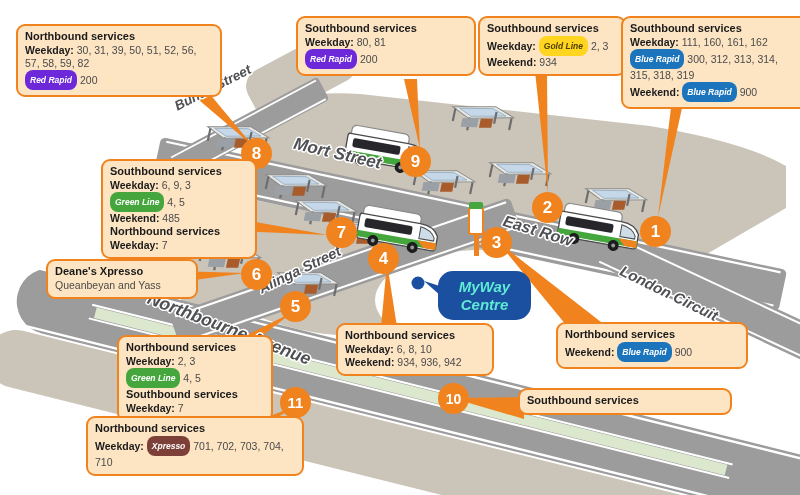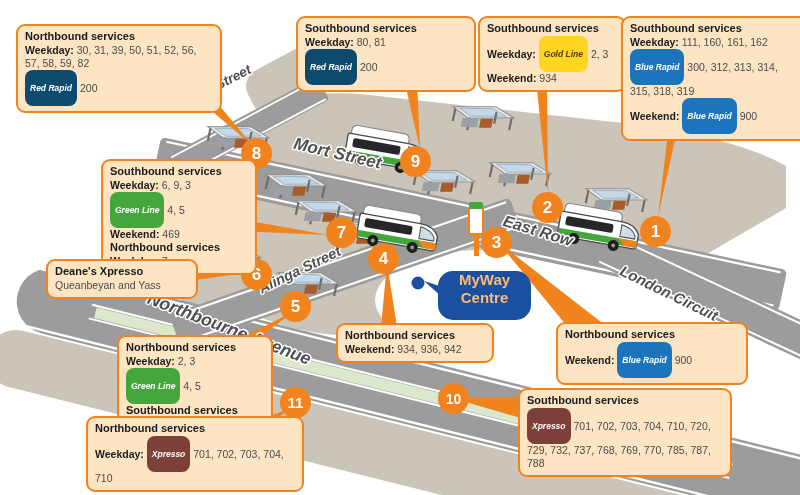--- a/index.html
+++ b/index.html
@@ -13,31 +13,31 @@
           text-shadow:-1.5px 0 #fff,1.5px 0 #fff,0 -1.5px #fff,0 1.5px #fff,
                       -1px -1px #fff,1px 1px #fff,-1px 1px #fff,1px -1px #fff;}
 
   
   .stop{position:absolute;z-index:15;width:31px;height:31px;border-radius:50%;
         background:#F0831E;color:#fff;font-weight:bold;font-size:17px;
         display:flex;align-items:center;justify-content:center;}
 
   
   #myway{position:absolute;z-index:12;left:438px;top:271px;width:93px;height:49px;
-         background:#1B4F9F;border-radius:15px;color:#fdba74;font-weight:bold;font-size:15px;
-         line-height:1.2;display:flex;flex-direction:column;align-items:center;justify-content:flex-start;}
+         background:#1B4F9F;border-radius:15px;color:#5eead4;font-weight:bold;font-size:15px;
+         line-height:1.2;display:flex;flex-direction:column;align-items:center;justify-content:center;font-style:italic;}
 
   
   .callout{position:absolute;z-index:20;background:#FDE5C4;border:2.5px solid #F0831E;
            border-radius:9px;padding:4px 7px 5px 7px;font-size:10.5px;line-height:1.26;color:#4A4A4A;}
   .callout .t{display:block;font-weight:bold;font-size:11px;color:#1A1A1A;}
   .callout b{color:#1A1A1A;}
-  .badge{display:inline-block;border-radius:8px;padding:12px 5px;font-style:italic;
+  .badge{display:inline-block;border-radius:8px;padding:4px 5px;font-style:italic;
          font-weight:bold;font-size:8.5px;line-height:12px;color:#fff;vertical-align:1px;}
-  .badge.red{background:#0c4a6e;}
+  .badge.red{background:#6d28d9;}
   .badge.gold{background:#FFD520;color:#4d3d00;}
   .badge.green{background:#44A63C;font-style:italic;}
   .badge.blue{background:#1C75BC;}
   .badge.xpresso{background:#7D4038;}
 </style>
 </head>
 <body>
 
 <div id="stage">
 
@@ -265,21 +265,21 @@
     <div>
       <b>Weekday:</b>
       <span>6, 9, 3</span>
     </div>
     <div>
       <span class="badge green">Green Line</span>
       <span>4, 5</span>
     </div>
     <div>
       <b>Weekend:</b>
-      <span>469</span>
+      <span>485</span>
     </div>
     <span class="t">Northbound services</span>
     <div>
       <b>Weekday:</b>
       <span>7</span>
     </div>
   </div>
 
   <div class="callout" style="left:46px;top:259px;width:134px;">
     <span class="t">Deane's Xpresso</span>
@@ -310,35 +310,35 @@
     <div>
       <b>Weekday:</b>
       <span class="badge xpresso">Xpresso</span>
       <span>701, 702, 703, 704, 710</span>
     </div>
   </div>
 
   <div class="callout" style="left:336px;top:323px;width:140px;">
     <span class="t">Northbound services</span>
     <div>
+      <b>Weekday:</b>
+      <span>6, 8, 10</span>
+    </div>
+    <div>
       <b>Weekend:</b>
       <span>934, 936, 942</span>
     </div>
   </div>
 
   <div class="callout" style="left:556px;top:322px;width:174px;">
     <span class="t">Northbound services</span>
     <div>
       <b>Weekend:</b>
       <span class="badge blue">Blue Rapid</span>
       <span>900</span>
     </div>
   </div>
 
   <div class="callout" style="left:518px;top:388px;width:196px;">
     <span class="t">Southbound services</span>
-    <div>
-      <span class="badge xpresso">Xpresso</span>
-      <span>701, 702, 703, 704, 710, 720, 729, 732, 737, 768, 769, 770, 785, 787, 788</span>
-    </div>
   </div>
 
 </div>
 
 </body></html>

